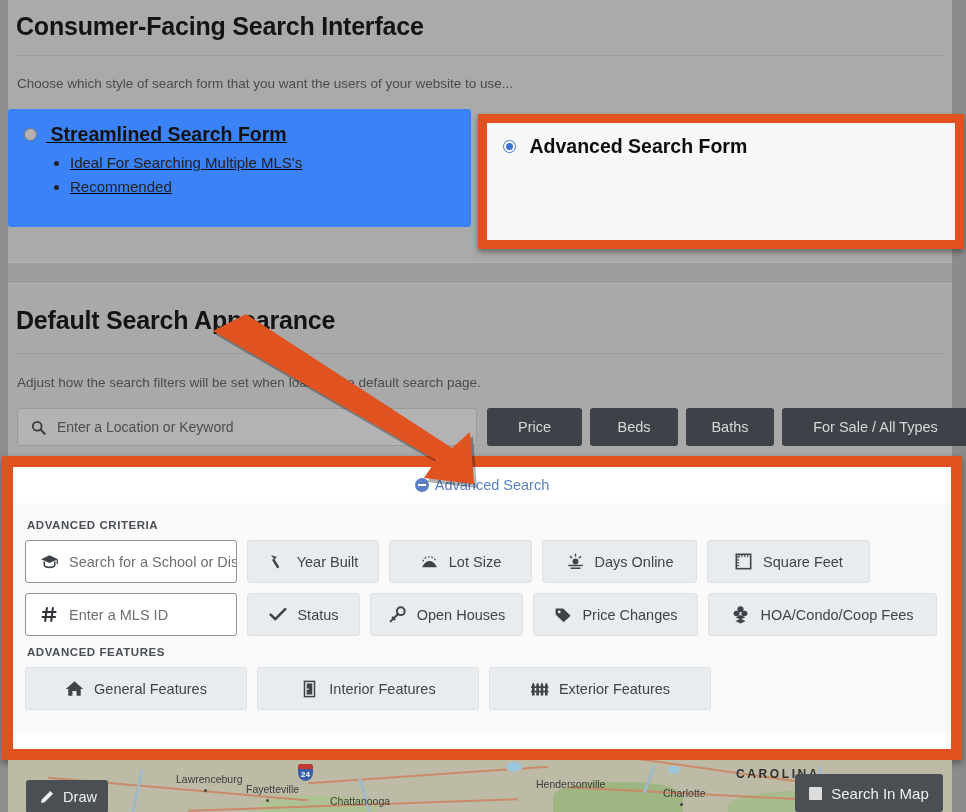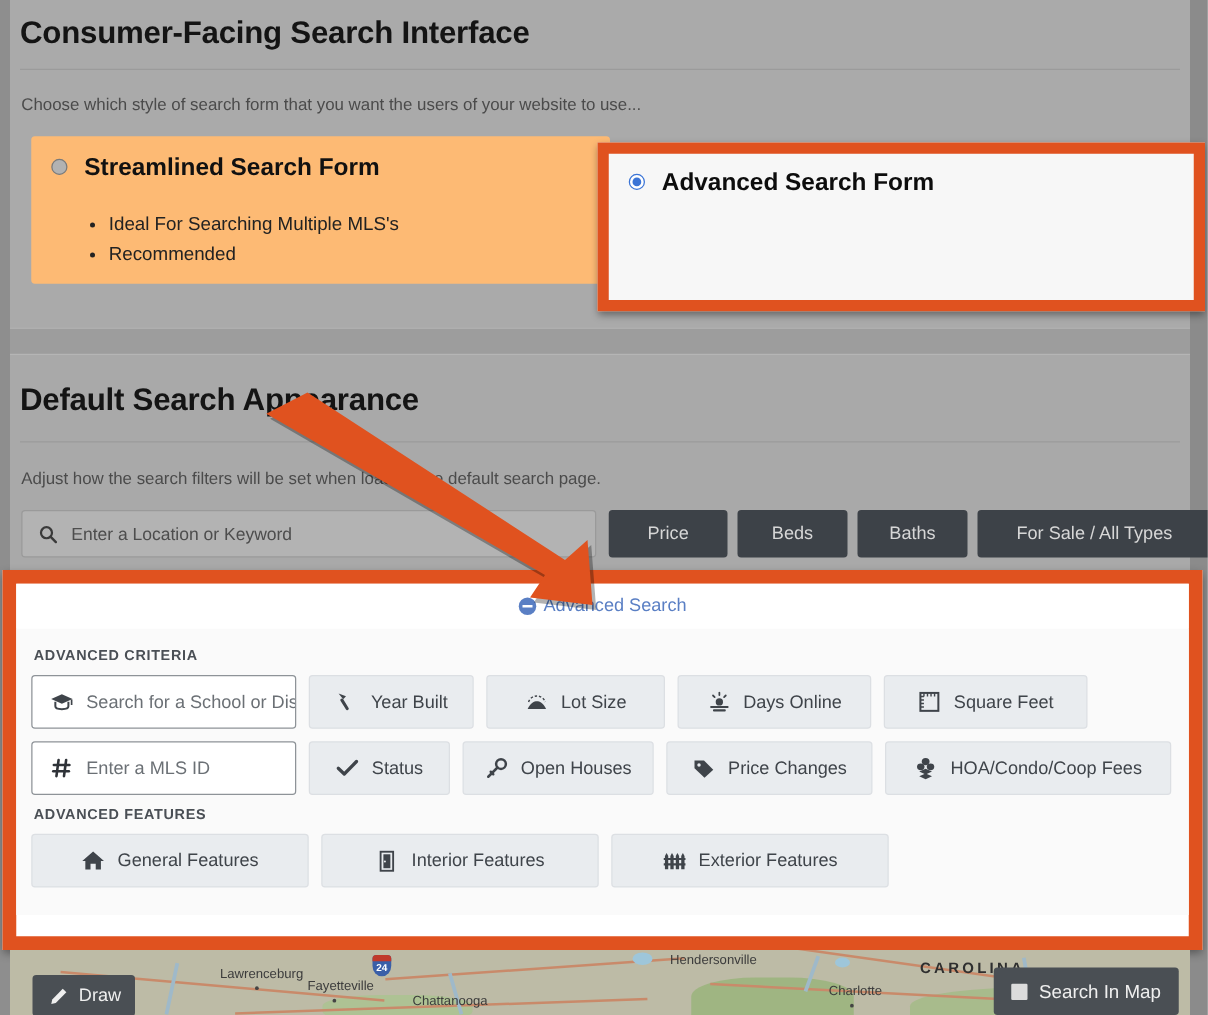--- a/index.html
+++ b/index.html
@@ -22,35 +22,35 @@
     padding:12px 0 0 8px;
   }
   .sec-rule { height:1px; background:#9b9b9b; margin:14px 8px 0 8px; }
   .sec-sub { font-size:13.5px; color:#4b4b4b; padding:20px 0 0 9px; }
 
   .choices { position:relative; margin-top:18px; height:125px; }
   .choice {
     position:absolute; top:0; border-radius:3px;
   }
   .choice.left {
-    left:17px; width:463px; height:118px; background:#fdba74;
+    left:0; width:463px; height:118px; background:#3b82f6;text-decoration:underline;
   }
   .choice-inner { padding:14px 0 0 16px; }
   .radio {
     display:inline-block; width:13px; height:13px; border-radius:50%;
     border:1px solid #7a7a7a; background:#b2b2b2; vertical-align:middle;
     margin-right:9px; position:relative; top:-2px;
   }
   .radio.checked { border:1px solid #3b74d6; background:#fff; }
   .radio.checked::after {
     content:""; position:absolute; left:2px; top:2px; width:7px; height:7px;
     border-radius:50%; background:#3b74d6;
   }
   .choice-label { font-size:19.5px; font-weight:bold; color:#111; }
-  .choice ul { margin:22px 0 0 46px; }
+  .choice ul { margin:5px 0 0 46px; }
   .choice li { font-size:15px; color:#222; line-height:1.62; list-style:disc; }
 
   
   .hl-right {
     position:absolute; left:478px; top:114px; width:486px; height:135px;
     border:9px solid #e0521f; background:#f7f7f7;
     box-shadow: 0 3px 6px rgba(0,0,0,0.40);
   }
   .hl-right .choice-inner { padding:12px 0 0 16px; }
   .hl-right .choice-label { color:#0d0d0d; }
@@ -424,21 +424,21 @@
       <div class="shield-top"></div>
       <span style="position:relative; top:2px;">24</span>
     </div>
 
     <div class="city" style="left:168px; top:13px;">Lawrenceburg</div>
     <div class="citydot" style="left:196px; top:29px;"></div>
     <div class="city" style="left:238px; top:23px;">Fayetteville</div>
     <div class="citydot" style="left:258px; top:39px;"></div>
     <div class="city" style="left:322px; top:35px;">Chattanooga</div>
     <div class="city" style="left:535px; top:12px;margin-top:44px;">Franklin</div>
-    <div class="city" style="left:528px; top:2px;text-align:center;">Hendersonville</div>
+    <div class="city" style="left:528px; top:18px;text-align:center;">Hendersonville</div>
     <div class="city" style="left:655px; top:27px;">Charlotte</div>
     <div class="citydot" style="left:672px; top:43px;"></div>
     <div class="city" style="left:828px; top:41px;">Clinton</div>
     <div class="state-lbl" style="left:728px; top:7px;">CAROLINA</div>
 
     <div class="drawbtn">
       <span class="ico">
         <svg width="14" height="14" viewBox="0 0 14 14">
             <path d="M10.2 0.9 L13.1 3.8 L4.6 12.3 L1 13.1 L1.8 9.5 Z" fill="#efefef"></path>
           </svg>

